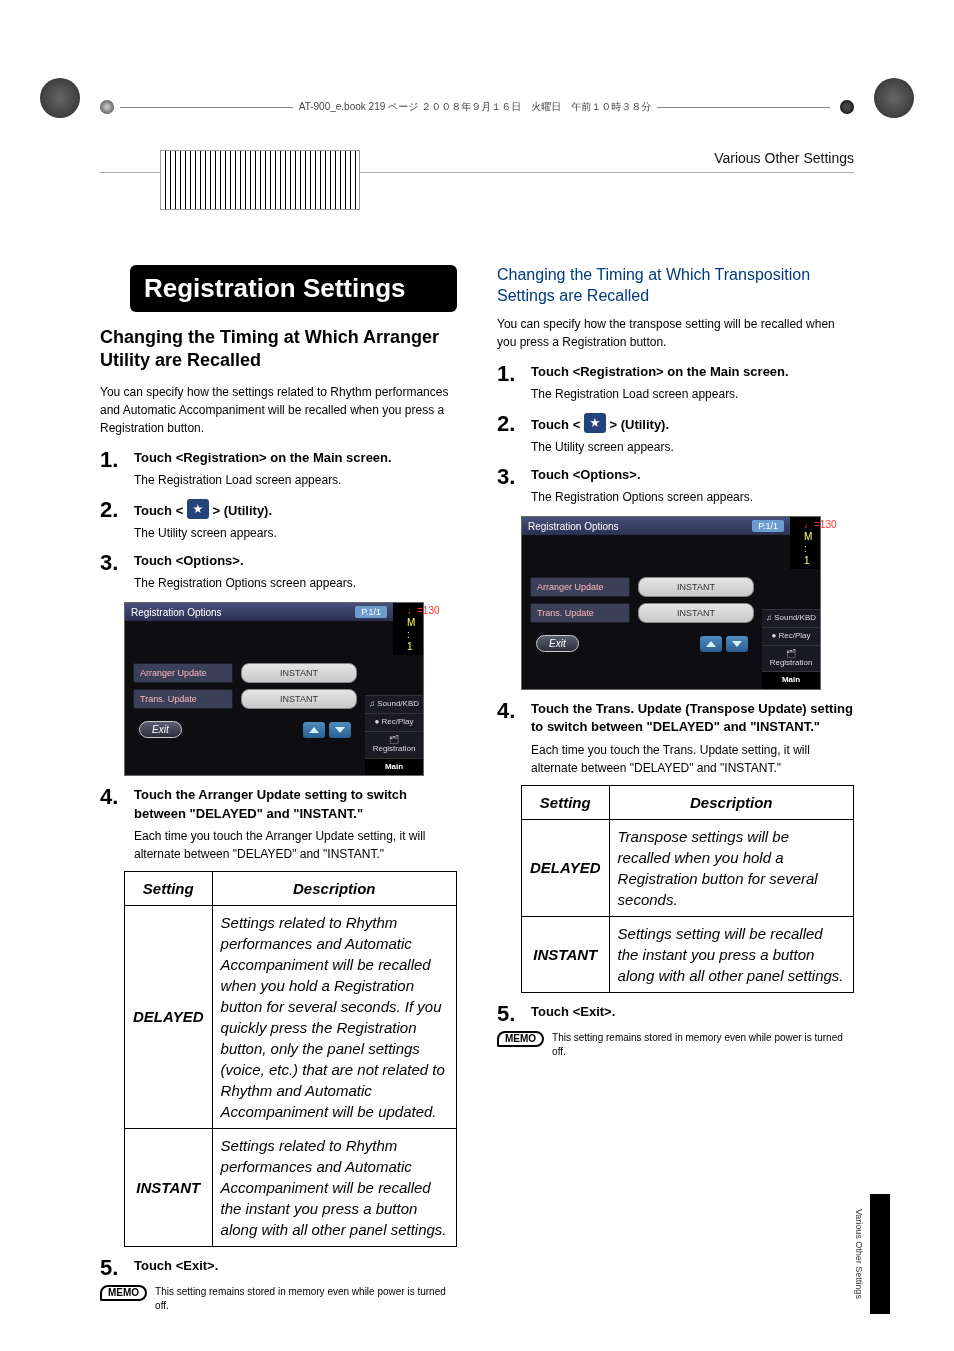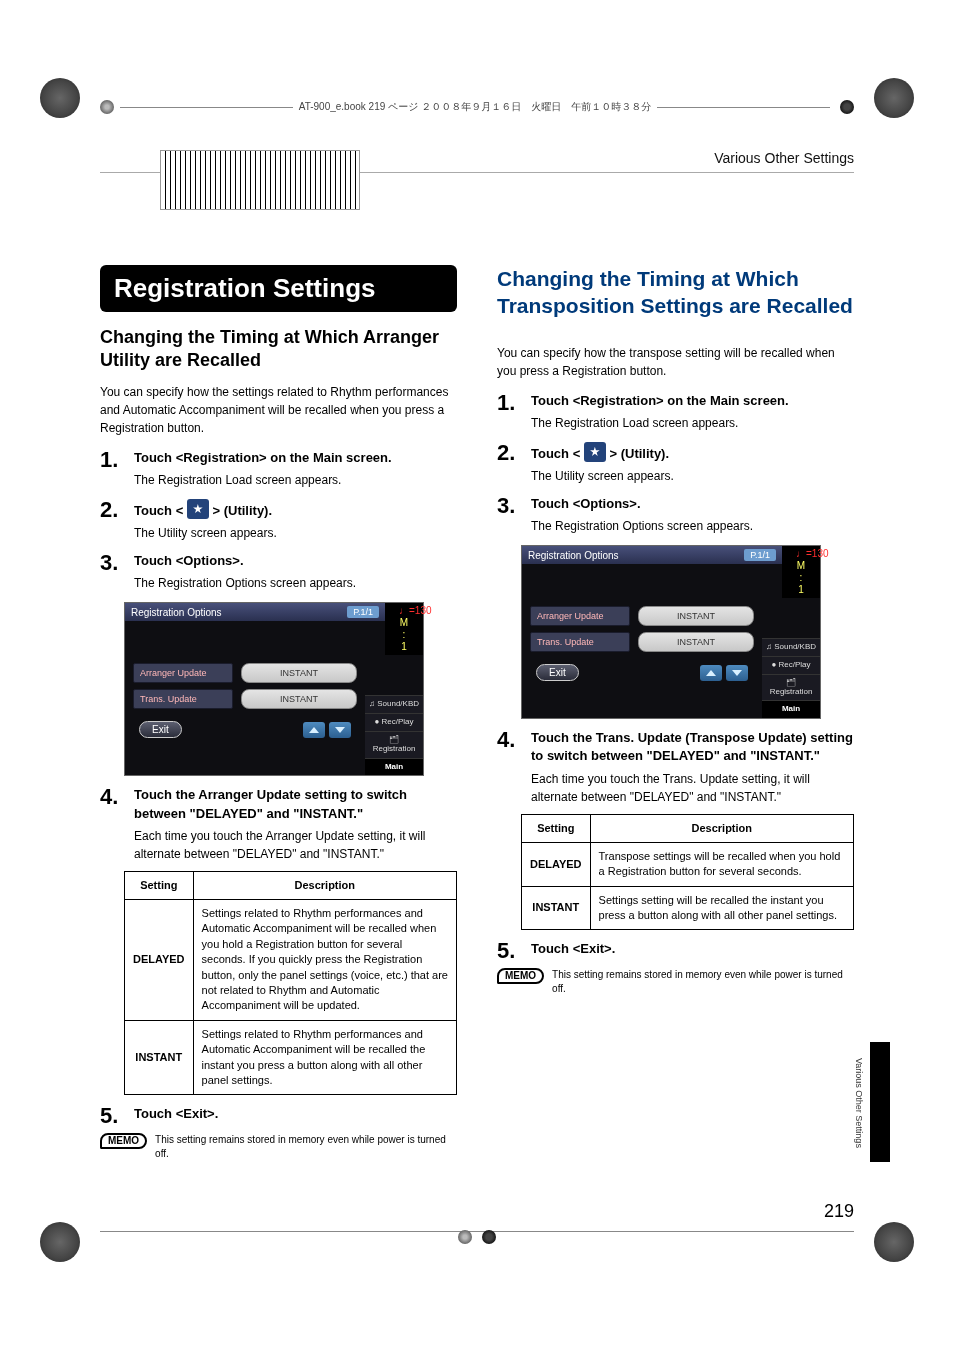--- a/index.html
+++ b/index.html
@@ -67,34 +67,35 @@
     margin-bottom: 14px;
   }
   .main-title-bar {
     background: #000;
     color: #fff;
     font-size: 26px;
     font-weight: bold;
     padding: 8px 14px;
     border-radius: 6px;
     margin-bottom: 14px;
+    margin-left: 30px;
   }
   .sub-title {
     color: #000;
     font-size: 18px;
     font-weight: bold;
     line-height: 1.3;
     margin-bottom: 10px;
   }
   .sub-title-blue {
     color: #003a7a;
-    font-size: 21px;
-    font-weight: bold;
+    font-size: 16px;
+    font-weight: normal;
     line-height: 1.3;
-    margin-bottom: 24px;
+    margin-bottom: 8px;
   }
   .body-text {
     font-size: 12px;
     line-height: 1.5;
     margin-bottom: 12px;
   }
   .step {
     display: flex;
     gap: 10px;
     margin-bottom: 6px;
@@ -149,23 +150,23 @@
     gap: 6px;
   }
   .ss-pill {
     background: #6d9dcf;
     color: #fff;
     font-size: 9px;
     padding: 1px 6px;
     border-radius: 2px;
   }
   .ss-tempo {
-    width: 38px;
+    width: 30px;
     background: #000;
-    text-align: center;
+    text-align: left;
     font-size: 10px;
     line-height: 1.2;
     padding: 2px 14px;
     color: #ff2e2e;
   }
   .ss-body-wrap { display: flex; }
   .ss-main { flex: 1; padding: 8px; }
   .ss-side { width: 58px; display: flex; flex-direction: column; margin-top: 40px; }
   .ss-side-btn {
     flex: 1;
@@ -202,20 +203,21 @@
     border: 1px solid #888;
     font-size: 9px;
     flex: 1;
     text-align: center;
   }
   .ss-footer {
     display: flex;
     align-items: center;
     padding: 6px;
     gap: 0;
+    font-style: italic;
   }
   .ss-exit {
     border: 1px solid #ccc;
     border-radius: 10px;
     padding: 2px 12px;
     font-size: 10px;
     color: #fff;
     background: linear-gradient(#5c5f70, #2b2d3a);
   }
   .ss-arrows { margin-left: auto; display: flex; gap: 4px; }
@@ -231,22 +233,23 @@
     transform: translate(-50%,-50%);
     border-left: 5px solid transparent;
     border-right: 5px solid transparent;
   }
   .ss-arrow.up::after { border-bottom: 6px solid #d9f0ff; }
   .ss-arrow.down::after { border-top: 6px solid #d9f0ff; }
   table.settings {
     width: calc(100% - 24px);
     margin-left: 24px;
     border-collapse: collapse;
-    font-size: 11px;
+    font-size: 15px;
     margin-top: 8px;
+    font-style: italic;
   }
   table.settings th, table.settings td {
     border: 1px solid #000;
     padding: 6px 8px;
     vertical-align: middle;
     line-height: 1.4;
   }
   table.settings th {
     font-weight: bold;
     text-align: center;

